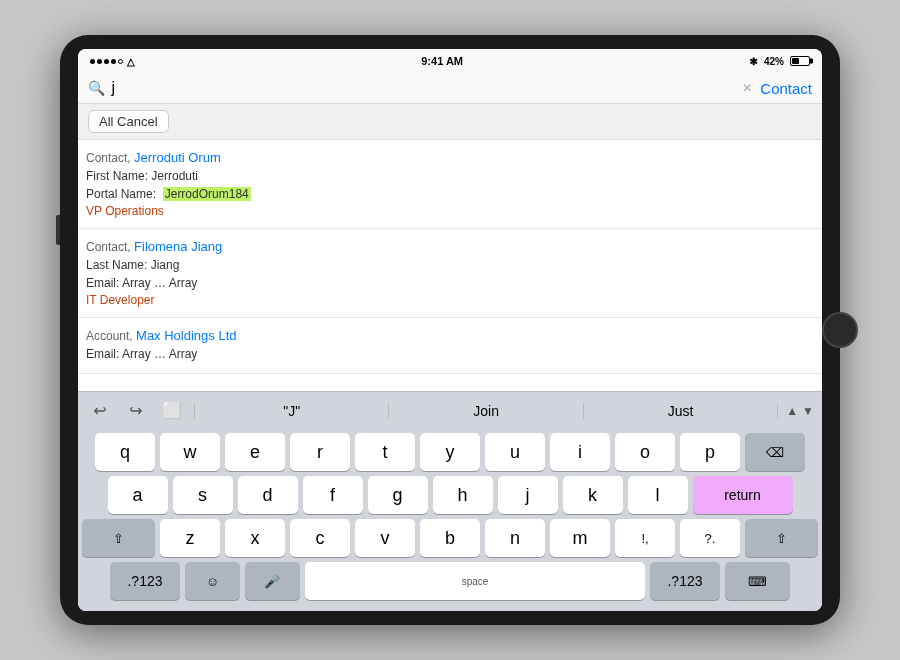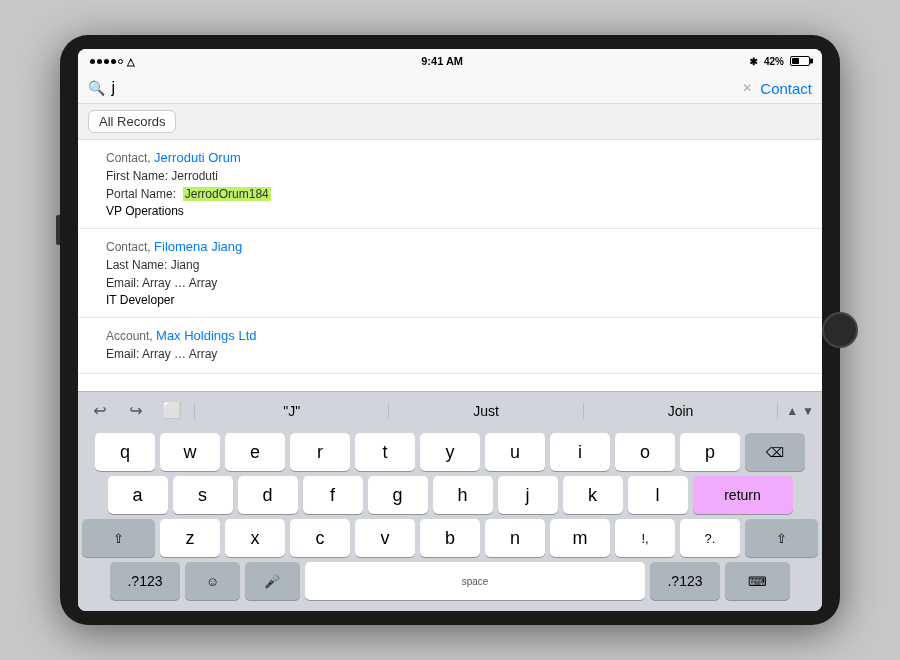--- a/index.html
+++ b/index.html
@@ -161,40 +161,40 @@
       display: inline-block;
     }
 
     
     .results-list {
       flex: 1;
       background: #fff;
       overflow-y: auto;
     }
     .result-item {
-      padding: 10px 28px;
+      padding: 10px 8px;
       border-bottom: 1px solid #e5e5e5;
     }
     .result-item .type {
       font-size: 12px;
       color: #666;
       margin-bottom: 2px;
     }
     .result-item .name-link {
       color: #007AFF;
       font-size: 13px;
     }
     .result-item .detail {
       font-size: 12px;
       color: #333;
       line-height: 1.5;
     }
     .result-item .role {
       font-size: 12px;
-      color: #000000;
+      color: #c2410c;
       margin-top: 1px;
     }
 
     
     .keyboard-suggestions {
       background: #d1d5db;
       border-top: 1px solid #bbb;
       display: flex;
       align-items: center;
       height: 38px;
@@ -348,21 +348,21 @@
     <div class="search-bar">
       <div class="search-field">
         <span class="search-icon-blue">🔍</span>
         <span class="search-text">j</span>
       </div>
       <span class="search-clear">✕</span>
       <span class="cancel-btn">Contact</span>
     </div>
 
     <div class="filter-bar">
-      <span class="filter-btn">All Records</span>
+      <span class="filter-btn">All Cancel</span>
     </div>
 
     <div class="results-list">
 
       <div class="result-item">
         <div class="type">
           <span>Contact,</span>
           <span class="name-link">Jerroduti Orum</span>
         </div>
         <div class="detail">First Name:  Jerroduti</div>
@@ -393,22 +393,22 @@
     </div>
 
     <div class="keyboard-suggestions">
       <div class="kb-actions">
         <span class="kb-action-btn">↩</span>
         <span class="kb-action-btn">↪</span>
         <span class="kb-action-btn">⬜</span>
       </div>
       <div class="kb-suggestions">
         <div class="kb-suggestion">"J"</div>
+        <div class="kb-suggestion">Join</div>
         <div class="kb-suggestion">Just</div>
-        <div class="kb-suggestion">Join</div>
       </div>
       <div class="kb-nav">
         <span class="kb-nav-btn">▲</span>
         <span class="kb-nav-btn">▼</span>
       </div>
     </div>
 
     <div class="keyboard">
 
       <div class="kb-row">

